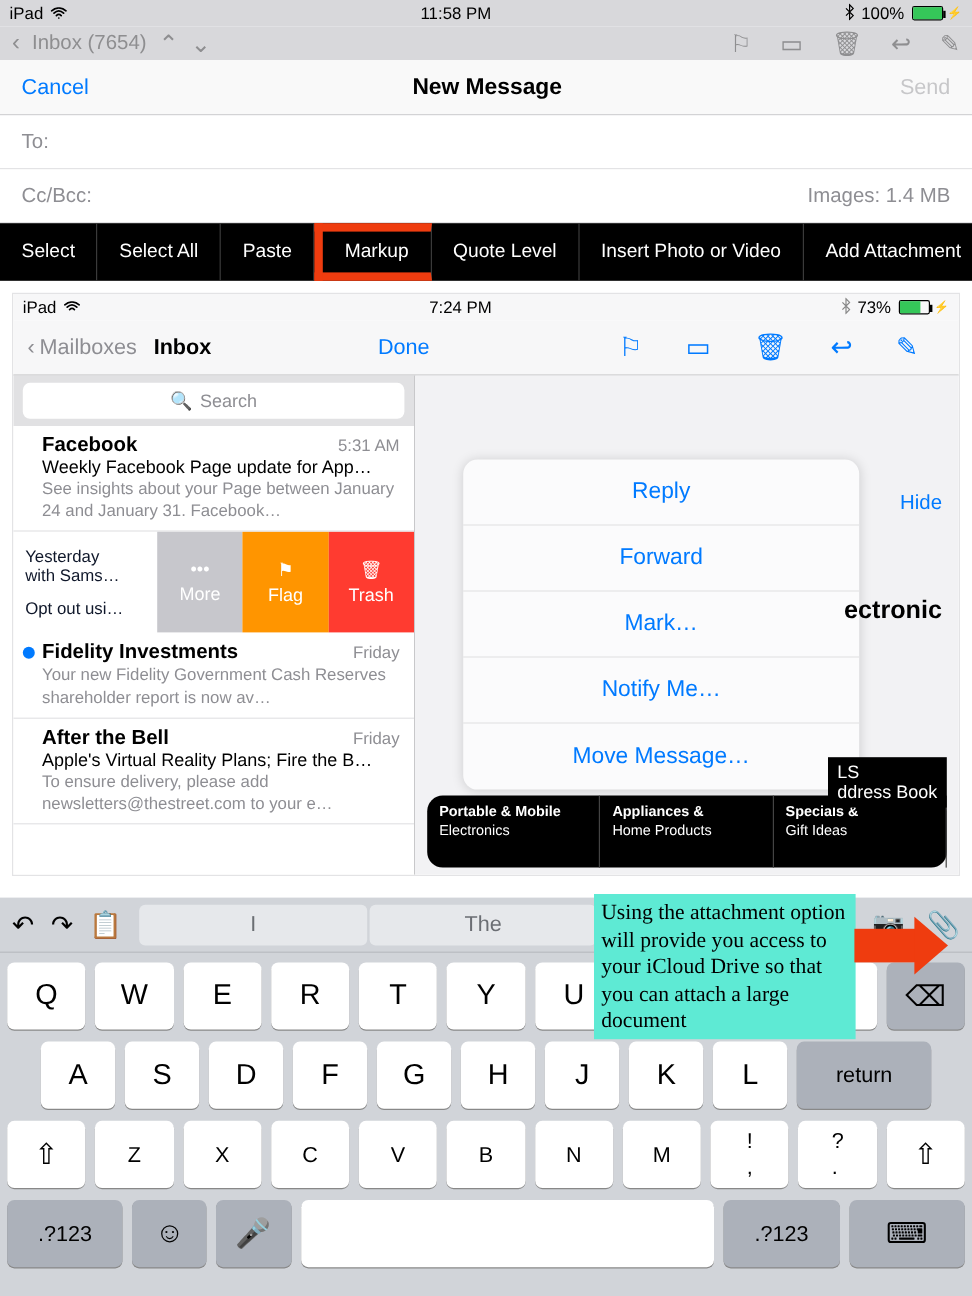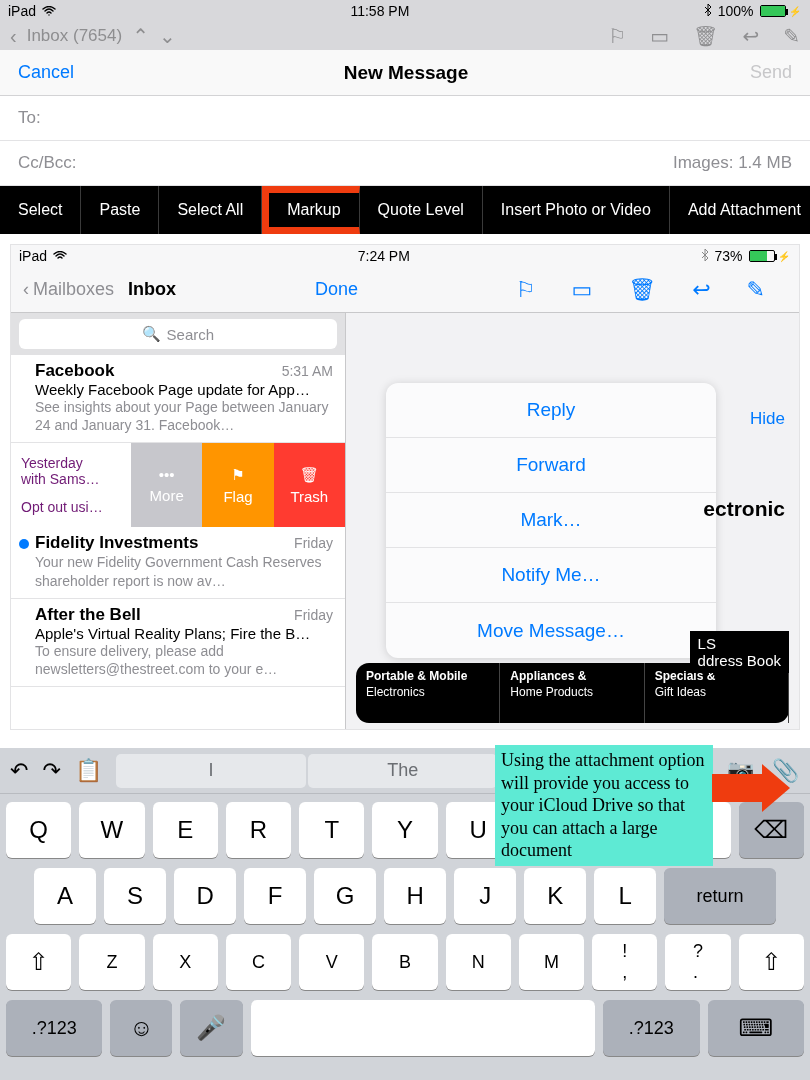--- a/index.html
+++ b/index.html
@@ -56,21 +56,21 @@
   .embed .search { padding:6px 8px; background:#e1e1e3;}
   .embed .search .box { background:#fff; border-radius:6px; height:30px; display:flex; align-items:center; justify-content:center; color:#8e8e93; font-size:15px; gap:6px;}
   .embed .msg { padding:6px 12px 8px 24px; border-bottom:1px solid #e3e3e5; position:relative;}
   .embed .msg .row1 { display:flex; justify-content:space-between; align-items:baseline;}
   .embed .msg .sender { font-weight:700; font-size:17px;}
   .embed .msg .time { color:#8e8e93; font-size:14px;}
   .embed .msg .subj { font-size:15px; white-space:nowrap; overflow:hidden; text-overflow:ellipsis;}
   .embed .msg .prev { font-size:14px; color:#8e8e93; line-height:1.3;}
   .embed .msg .dot { width:10px; height:10px; background:#007aff; border-radius:50%; position:absolute; left:8px; top:12px;}
   .embed .swipe { display:flex; height:84px;}
-  .embed .swipe .peek { width:120px; padding:8px 10px; color:#701a75; font-size:14px; display:flex; flex-direction:column; justify-content:center;}
+  .embed .swipe .peek { width:120px; padding:8px 10px; color:#0f172a; font-size:14px; display:flex; flex-direction:column; justify-content:center;}
   .embed .swipe .act { flex:1; display:flex;}
   .embed .swipe .btn { flex:1; color:#fff; display:flex; flex-direction:column; align-items:center; justify-content:center; font-size:15px; gap:4px;}
   .embed .swipe .more { background:#c7c7cc;}
   .embed .swipe .flag { background:#ff9500;}
   .embed .swipe .trash { background:#ff3b30;}
   .embed .detail { flex:1; position:relative; background:#f2f2f4;}
   .embed .hide { position:absolute; right:14px; top:96px; color:#007aff; font-size:17px;}
   .embed .popup { position:absolute; left:40px; top:70px; width:330px; background:#fbfbfc; border-radius:12px; box-shadow:0 1px 10px rgba(0,0,0,0.15);}
   .embed .popup .opt { height:55px; display:flex; align-items:center; justify-content:center; color:#007aff; font-size:19px; border-bottom:1px solid #e3e3e5;}
   .embed .popup .opt:last-child{border-bottom:none;}
@@ -160,22 +160,22 @@
   <span class="lbl">To:</span>
 </div>
 <div class="compose-row">
   <span class="lbl">Cc/Bcc:</span>
   <span>Images: 1.4 MB</span>
 </div>
 
 <div class="ctxwrap">
   <div class="ctxmenu">
     <div class="item">Select</div>
+    <div class="item">Select All</div>
     <div class="item">Paste</div>
-    <div class="item">Select All</div>
     <div class="item markup-highlight">Markup</div>
     <div class="item">Quote Level</div>
     <div class="item">Insert Photo or Video</div>
     <div class="item" style="flex:1">Add Attachment</div>
   </div>
   <div class="ctx-caret"></div>
 </div>
 
 <div class="embed">
   <div class="statusbar sb-inner">

